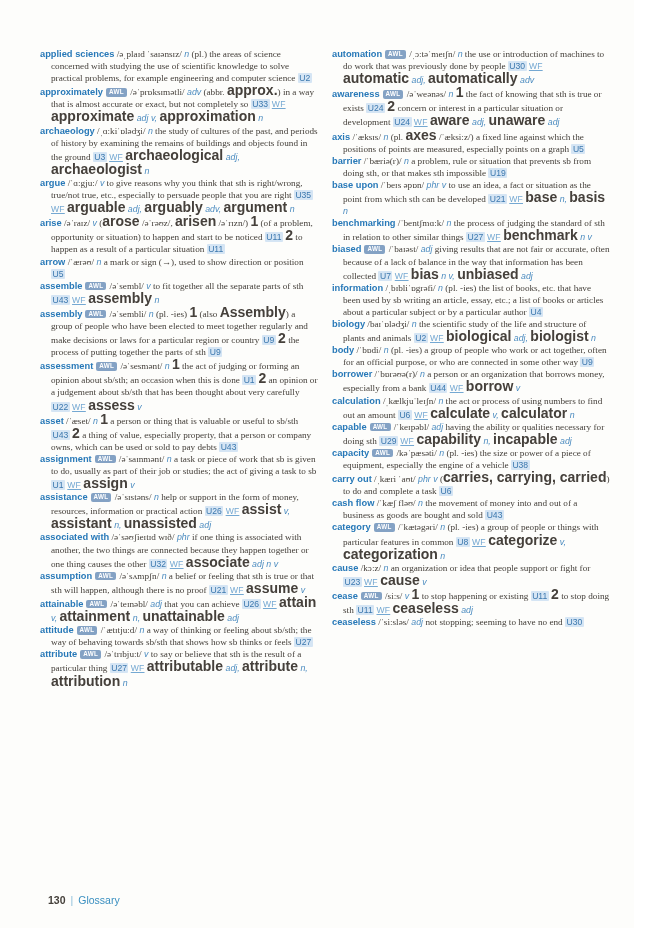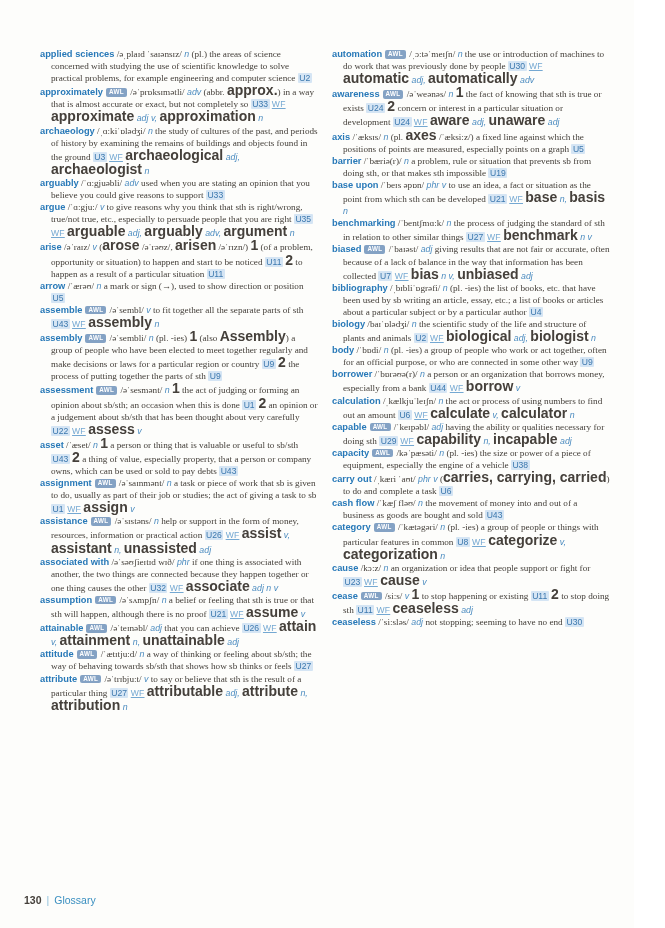--- a/index.html
+++ b/index.html
@@ -81,38 +81,37 @@
   }
   .seg-wf{
     font-family:"Liberation Sans",sans-serif;
     color:var(--wf);
     font-size:8.6px;
     letter-spacing:.2px;
     text-decoration:underline;
   }
   .footer{
     position:absolute;
-    left:24px;bottom:22px;
+    left:48px;bottom:22px;
     font-family:"Liberation Sans",sans-serif;
     font-size:10.5px;
   }
   .footer .pagenum{font-weight:bold;color:var(--body);}
   .footer .sep{color:var(--sep);margin:0 5px;font-weight:300;}
   .footer .section{color:var(--footer-blue);}
 </style>
 </head>
 <body>
 
 <div class="page">
   <div class="columns">
     <div class="column">
         <div class="entry"><span class="seg-hw">applied sciences</span><span class="seg-pron"> /əˌplaɪd ˈsaɪənsɪz/</span><span class="seg-pos"> n</span><span class="seg-t"> (pl.) the areas of science concerned with studying the use of scientific knowledge to solve practical problems, for example engineering and computer science </span><span class="seg-uref">U2</span></div>
         <div class="entry"><span class="seg-hw">approximately</span><span class="seg-awl">AWL</span><span class="seg-pron"> /əˈprɒksɪmətli/</span><span class="seg-pos"> adv</span><span class="seg-t"> (abbr. </span><span class="seg-b">approx.</span><span class="seg-t">) in a way that is almost accurate or exact, but not completely so </span><span class="seg-uref">U33</span><span class="seg-t"> </span><span class="seg-wf">WF</span><span class="seg-t"> </span><span class="seg-b">approximate</span><span class="seg-pos"> adj v,</span><span class="seg-t"> </span><span class="seg-b">approximation</span><span class="seg-pos"> n</span></div>
         <div class="entry"><span class="seg-hw">archaeology</span><span class="seg-pron"> /ˌɑːkiˈɒlədʒi/</span><span class="seg-pos"> n</span><span class="seg-t"> the study of cultures of the past, and periods of history by examining the remains of buildings and objects found in the ground </span><span class="seg-uref">U3</span><span class="seg-t"> </span><span class="seg-wf">WF</span><span class="seg-t"> </span><span class="seg-b">archaeological</span><span class="seg-pos"> adj,</span><span class="seg-t"> </span><span class="seg-b">archaeologist</span><span class="seg-pos"> n</span></div>
-        <div class="entry"><span class="seg-hw">arguably</span><span class="seg-pron"> /ˈɑːgjuəbli/</span><span class="seg-pos"> adv</span><span class="seg-t"> used when you are stating an opinion that you believe you could give reasons to support </span><span class="seg-uref">U33</span></div>
         <div class="entry"><span class="seg-hw">argue</span><span class="seg-pron"> /ˈɑːgjuː/</span><span class="seg-pos"> v</span><span class="seg-t"> to give reasons why you think that sth is right/wrong, true/not true, etc., especially to persuade people that you are right </span><span class="seg-uref">U35</span><span class="seg-t"> </span><span class="seg-wf">WF</span><span class="seg-t"> </span><span class="seg-b">arguable</span><span class="seg-pos"> adj,</span><span class="seg-t"> </span><span class="seg-b">arguably</span><span class="seg-pos"> adv,</span><span class="seg-t"> </span><span class="seg-b">argument</span><span class="seg-pos"> n</span></div>
         <div class="entry"><span class="seg-hw">arise</span><span class="seg-pron"> /əˈraɪz/</span><span class="seg-pos"> v</span><span class="seg-t"> (</span><span class="seg-b">arose</span><span class="seg-t"> /əˈrəʊz/, </span><span class="seg-b">arisen</span><span class="seg-t"> /əˈrɪzn/) </span><span class="seg-b">1</span><span class="seg-t"> (of a problem, opportunity or situation) to happen and start to be noticed </span><span class="seg-uref">U11</span><span class="seg-t"> </span><span class="seg-b">2</span><span class="seg-t"> to happen as a result of a particular situation </span><span class="seg-uref">U11</span></div>
         <div class="entry"><span class="seg-hw">arrow</span><span class="seg-pron"> /ˈærəʊ/</span><span class="seg-pos"> n</span><span class="seg-t"> a mark or sign (→), used to show direction or position </span><span class="seg-uref">U5</span></div>
         <div class="entry"><span class="seg-hw">assemble</span><span class="seg-awl">AWL</span><span class="seg-pron"> /əˈsembl/</span><span class="seg-pos"> v</span><span class="seg-t"> to fit together all the separate parts of sth </span><span class="seg-uref">U43</span><span class="seg-t"> </span><span class="seg-wf">WF</span><span class="seg-t"> </span><span class="seg-b">assembly</span><span class="seg-pos"> n</span></div>
         <div class="entry"><span class="seg-hw">assembly</span><span class="seg-awl">AWL</span><span class="seg-pron"> /əˈsembli/</span><span class="seg-pos"> n</span><span class="seg-t"> (pl. -ies) </span><span class="seg-b">1</span><span class="seg-t"> (also </span><span class="seg-b">Assembly</span><span class="seg-t">) a group of people who have been elected to meet together regularly and make decisions or laws for a particular region or country </span><span class="seg-uref">U9</span><span class="seg-t"> </span><span class="seg-b">2</span><span class="seg-t"> the process of putting together the parts of sth </span><span class="seg-uref">U9</span></div>
         <div class="entry"><span class="seg-hw">assessment</span><span class="seg-awl">AWL</span><span class="seg-pron"> /əˈsesmənt/</span><span class="seg-pos"> n</span><span class="seg-t"> </span><span class="seg-b">1</span><span class="seg-t"> the act of judging or forming an opinion about sb/sth; an occasion when this is done </span><span class="seg-uref">U1</span><span class="seg-t"> </span><span class="seg-b">2</span><span class="seg-t"> an opinion or a judgement about sb/sth that has been thought about very carefully </span><span class="seg-uref">U22</span><span class="seg-t"> </span><span class="seg-wf">WF</span><span class="seg-t"> </span><span class="seg-b">assess</span><span class="seg-pos"> v</span></div>
         <div class="entry"><span class="seg-hw">asset</span><span class="seg-pron"> /ˈæset/</span><span class="seg-pos"> n</span><span class="seg-t"> </span><span class="seg-b">1</span><span class="seg-t"> a person or thing that is valuable or useful to sb/sth </span><span class="seg-uref">U43</span><span class="seg-t"> </span><span class="seg-b">2</span><span class="seg-t"> a thing of value, especially property, that a person or company owns, which can be used or sold to pay debts </span><span class="seg-uref">U43</span></div>
         <div class="entry"><span class="seg-hw">assignment</span><span class="seg-awl">AWL</span><span class="seg-pron"> /əˈsaɪnmənt/</span><span class="seg-pos"> n</span><span class="seg-t"> a task or piece of work that sb is given to do, usually as part of their job or studies; the act of giving a task to sb </span><span class="seg-uref">U1</span><span class="seg-t"> </span><span class="seg-wf">WF</span><span class="seg-t"> </span><span class="seg-b">assign</span><span class="seg-pos"> v</span></div>
         <div class="entry"><span class="seg-hw">assistance</span><span class="seg-awl">AWL</span><span class="seg-pron"> /əˈsɪstəns/</span><span class="seg-pos"> n</span><span class="seg-t"> help or support in the form of money, resources, information or practical action </span><span class="seg-uref">U26</span><span class="seg-t"> </span><span class="seg-wf">WF</span><span class="seg-t"> </span><span class="seg-b">assist</span><span class="seg-pos"> v,</span><span class="seg-t"> </span><span class="seg-b">assistant</span><span class="seg-pos"> n,</span><span class="seg-t"> </span><span class="seg-b">unassisted</span><span class="seg-pos"> adj</span></div>
         <div class="entry"><span class="seg-hw">associated with</span><span class="seg-pron"> /əˈsəʊʃieɪtɪd wɪð/</span><span class="seg-pos"> phr</span><span class="seg-t"> if one thing is associated with another, the two things are connected because they happen together or one thing causes the other </span><span class="seg-uref">U32</span><span class="seg-t"> </span><span class="seg-wf">WF</span><span class="seg-t"> </span><span class="seg-b">associate</span><span class="seg-pos"> adj n v</span></div>
@@ -122,21 +121,21 @@
         <div class="entry"><span class="seg-hw">attribute</span><span class="seg-awl">AWL</span><span class="seg-pron"> /əˈtrɪbjuːt/</span><span class="seg-pos"> v</span><span class="seg-t"> to say or believe that sth is the result of a particular thing </span><span class="seg-uref">U27</span><span class="seg-t"> </span><span class="seg-wf">WF</span><span class="seg-t"> </span><span class="seg-b">attributable</span><span class="seg-pos"> adj,</span><span class="seg-t"> </span><span class="seg-b">attribute</span><span class="seg-pos"> n,</span><span class="seg-t"> </span><span class="seg-b">attribution</span><span class="seg-pos"> n</span></div>
       </div>
     <div class="column">
         <div class="entry"><span class="seg-hw">automation</span><span class="seg-awl">AWL</span><span class="seg-pron"> /ˌɔːtəˈmeɪʃn/</span><span class="seg-pos"> n</span><span class="seg-t"> the use or introduction of machines to do work that was previously done by people </span><span class="seg-uref">U30</span><span class="seg-t"> </span><span class="seg-wf">WF</span><span class="seg-t"> </span><span class="seg-b">automatic</span><span class="seg-pos"> adj,</span><span class="seg-t"> </span><span class="seg-b">automatically</span><span class="seg-pos"> adv</span></div>
         <div class="entry"><span class="seg-hw">awareness</span><span class="seg-awl">AWL</span><span class="seg-pron"> /əˈweənəs/</span><span class="seg-pos"> n</span><span class="seg-t"> </span><span class="seg-b">1</span><span class="seg-t"> the fact of knowing that sth is true or exists </span><span class="seg-uref">U24</span><span class="seg-t"> </span><span class="seg-b">2</span><span class="seg-t"> concern or interest in a particular situation or development </span><span class="seg-uref">U24</span><span class="seg-t"> </span><span class="seg-wf">WF</span><span class="seg-t"> </span><span class="seg-b">aware</span><span class="seg-pos"> adj,</span><span class="seg-t"> </span><span class="seg-b">unaware</span><span class="seg-pos"> adj</span></div>
         <div class="entry"><span class="seg-hw">axis</span><span class="seg-pron"> /ˈæksɪs/</span><span class="seg-pos"> n</span><span class="seg-t"> (pl. </span><span class="seg-b">axes</span><span class="seg-t"> /ˈæksiːz/) a fixed line against which the positions of points are measured, especially points on a graph </span><span class="seg-uref">U5</span></div>
         <div class="entry"><span class="seg-hw">barrier</span><span class="seg-pron"> /ˈbæriə(r)/</span><span class="seg-pos"> n</span><span class="seg-t"> a problem, rule or situation that prevents sb from doing sth, or that makes sth impossible </span><span class="seg-uref">U19</span></div>
         <div class="entry"><span class="seg-hw">base upon</span><span class="seg-pron"> /ˈbeɪs əpɒn/</span><span class="seg-pos"> phr v</span><span class="seg-t"> to use an idea, a fact or situation as the point from which sth can be developed </span><span class="seg-uref">U21</span><span class="seg-t"> </span><span class="seg-wf">WF</span><span class="seg-t"> </span><span class="seg-b">base</span><span class="seg-pos"> n,</span><span class="seg-t"> </span><span class="seg-b">basis</span><span class="seg-pos"> n</span></div>
         <div class="entry"><span class="seg-hw">benchmarking</span><span class="seg-pron"> /ˈbentʃmɑːk/</span><span class="seg-pos"> n</span><span class="seg-t"> the process of judging the standard of sth in relation to other similar things </span><span class="seg-uref">U27</span><span class="seg-t"> </span><span class="seg-wf">WF</span><span class="seg-t"> </span><span class="seg-b">benchmark</span><span class="seg-pos"> n v</span></div>
         <div class="entry"><span class="seg-hw">biased</span><span class="seg-awl">AWL</span><span class="seg-pron"> /ˈbaɪəst/</span><span class="seg-pos"> adj</span><span class="seg-t"> giving results that are not fair or accurate, often because of a lack of balance in the way that information has been collected </span><span class="seg-uref">U7</span><span class="seg-t"> </span><span class="seg-wf">WF</span><span class="seg-t"> </span><span class="seg-b">bias</span><span class="seg-pos"> n v,</span><span class="seg-t"> </span><span class="seg-b">unbiased</span><span class="seg-pos"> adj</span></div>
-        <div class="entry"><span class="seg-hw">bibliography</span><span class="seg-pron"> /ˌbɪbliˈɒgrəfi/</span><span class="seg-pos"> n</span><span class="seg-t"> (pl. -ies) the list of books, etc. that have been used by sb writing an article, essay, etc.; a list of books or articles about a particular subject or by a particular author </span><span class="seg-uref">U4</span></div>
+        <div class="entry"><span class="seg-hw">information</span><span class="seg-pron"> /ˌbɪbliˈɒgrəfi/</span><span class="seg-pos"> n</span><span class="seg-t"> (pl. -ies) the list of books, etc. that have been used by sb writing an article, essay, etc.; a list of books or articles about a particular subject or by a particular author </span><span class="seg-uref">U4</span></div>
         <div class="entry"><span class="seg-hw">biology</span><span class="seg-pron"> /baɪˈɒlədʒi/</span><span class="seg-pos"> n</span><span class="seg-t"> the scientific study of the life and structure of plants and animals </span><span class="seg-uref">U2</span><span class="seg-t"> </span><span class="seg-wf">WF</span><span class="seg-t"> </span><span class="seg-b">biological</span><span class="seg-pos"> adj,</span><span class="seg-t"> </span><span class="seg-b">biologist</span><span class="seg-pos"> n</span></div>
         <div class="entry"><span class="seg-hw">body</span><span class="seg-pron"> /ˈbɒdi/</span><span class="seg-pos"> n</span><span class="seg-t"> (pl. -ies) a group of people who work or act together, often for an official purpose, or who are connected in some other way </span><span class="seg-uref">U9</span></div>
         <div class="entry"><span class="seg-hw">borrower</span><span class="seg-pron"> /ˈbɒrəʊə(r)/</span><span class="seg-pos"> n</span><span class="seg-t"> a person or an organization that borrows money, especially from a bank </span><span class="seg-uref">U44</span><span class="seg-t"> </span><span class="seg-wf">WF</span><span class="seg-t"> </span><span class="seg-b">borrow</span><span class="seg-pos"> v</span></div>
         <div class="entry"><span class="seg-hw">calculation</span><span class="seg-pron"> /ˌkælkjuˈleɪʃn/</span><span class="seg-pos"> n</span><span class="seg-t"> the act or process of using numbers to find out an amount </span><span class="seg-uref">U6</span><span class="seg-t"> </span><span class="seg-wf">WF</span><span class="seg-t"> </span><span class="seg-b">calculate</span><span class="seg-pos"> v,</span><span class="seg-t"> </span><span class="seg-b">calculator</span><span class="seg-pos"> n</span></div>
         <div class="entry"><span class="seg-hw">capable</span><span class="seg-awl">AWL</span><span class="seg-pron"> /ˈkeɪpəbl/</span><span class="seg-pos"> adj</span><span class="seg-t"> having the ability or qualities necessary for doing sth </span><span class="seg-uref">U29</span><span class="seg-t"> </span><span class="seg-wf">WF</span><span class="seg-t"> </span><span class="seg-b">capability</span><span class="seg-pos"> n,</span><span class="seg-t"> </span><span class="seg-b">incapable</span><span class="seg-pos"> adj</span></div>
         <div class="entry"><span class="seg-hw">capacity</span><span class="seg-awl">AWL</span><span class="seg-pron"> /kəˈpæsəti/</span><span class="seg-pos"> n</span><span class="seg-t"> (pl. -ies) the size or power of a piece of equipment, especially the engine of a vehicle </span><span class="seg-uref">U38</span></div>
         <div class="entry"><span class="seg-hw">carry out</span><span class="seg-pron"> /ˌkæri ˈaʊt/</span><span class="seg-pos"> phr v</span><span class="seg-t"> (</span><span class="seg-b">carries, carrying, carried</span><span class="seg-t">) to do and complete a task </span><span class="seg-uref">U6</span></div>
         <div class="entry"><span class="seg-hw">cash flow</span><span class="seg-pron"> /ˈkæʃ fləʊ/</span><span class="seg-pos"> n</span><span class="seg-t"> the movement of money into and out of a business as goods are bought and sold </span><span class="seg-uref">U43</span></div>
         <div class="entry"><span class="seg-hw">category</span><span class="seg-awl">AWL</span><span class="seg-pron"> /ˈkætəgəri/</span><span class="seg-pos"> n</span><span class="seg-t"> (pl. -ies) a group of people or things with particular features in common </span><span class="seg-uref">U8</span><span class="seg-t"> </span><span class="seg-wf">WF</span><span class="seg-t"> </span><span class="seg-b">categorize</span><span class="seg-pos"> v,</span><span class="seg-t"> </span><span class="seg-b">categorization</span><span class="seg-pos"> n</span></div>
         <div class="entry"><span class="seg-hw">cause</span><span class="seg-pron"> /kɔːz/</span><span class="seg-pos"> n</span><span class="seg-t"> an organization or idea that people support or fight for </span><span class="seg-uref">U23</span><span class="seg-t"> </span><span class="seg-wf">WF</span><span class="seg-t"> </span><span class="seg-b">cause</span><span class="seg-pos"> v</span></div>

